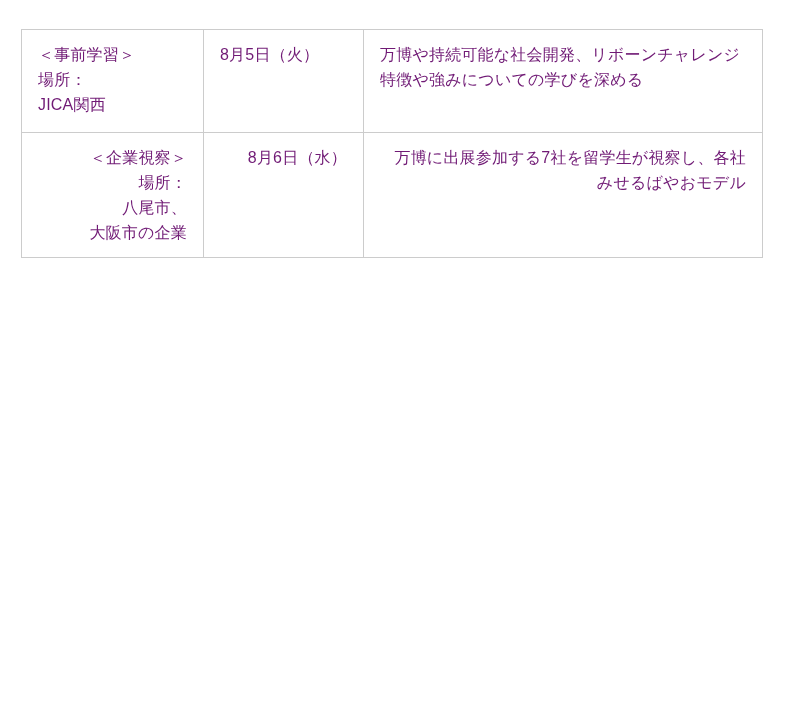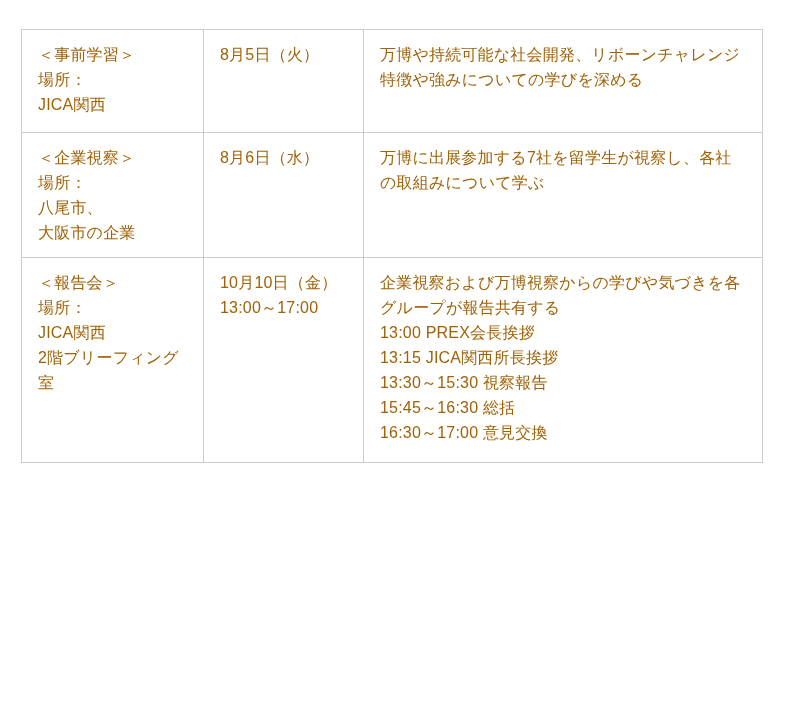--- a/index.html
+++ b/index.html
@@ -23,30 +23,30 @@
     table-layout: fixed;
     width: 741px;
     background: #ffffff;
   }
   table.schedule td {
     border: 1px solid #cccccc;
     vertical-align: top;
     padding: 12px 16px;
     font-size: 16px;
     line-height: 25px;
-    color: #a16207;
+    color: #701a75;
     white-space: pre-line;
     overflow: hidden;
     letter-spacing: 0.2px;
   }
   col.c-session { width: 182px; }
   col.c-date    { width: 160px; }
   col.c-details { width: 399px; }
   tr.r1 { height: 103px; }
-  tr.r2 { height: 122px; }
+  tr.r2 { height: 122px; text-align: right; }
   tr.r3 { height: 226px; }
   tr.r4 { height: 205px; }
 </style>
 </head>
 <body>
 
 <div class="table-wrap">
   <table class="schedule">
     <colgroup>
       <col class="c-session">
@@ -62,33 +62,17 @@
         <td>万博や持続可能な社会開発、リボーンチャレンジ
 特徴や強みについての学びを深める</td>
       </tr>
       <tr class="r2">
         <td>＜企業視察＞
 場所：
 八尾市、
 大阪市の企業</td>
         <td>8月6日（水）</td>
         <td>万博に出展参加する7社を留学生が視察し、各社
-の取組みについて学ぶ</td>
-      </tr>
-      <tr class="r4">
-        <td>＜報告会＞
-場所：
-JICA関西
-2階ブリーフィング
-室</td>
-        <td>10月10日（金）
-13:00～17:00</td>
-        <td>企業視察および万博視察からの学びや気づきを各
-グループが報告共有する
-13:00 PREX会長挨拶
-13:15 JICA関西所長挨拶
-13:30～15:30 視察報告
-15:45～16:30 総括
-16:30～17:00 意見交換</td>
+みせるばやおモデル</td>
       </tr>
     </tbody>
   </table>
 </div>
 
 </body></html>

